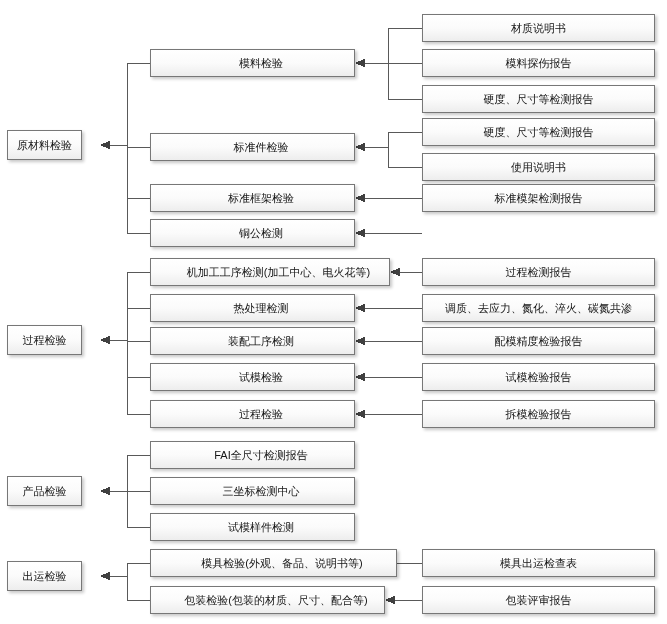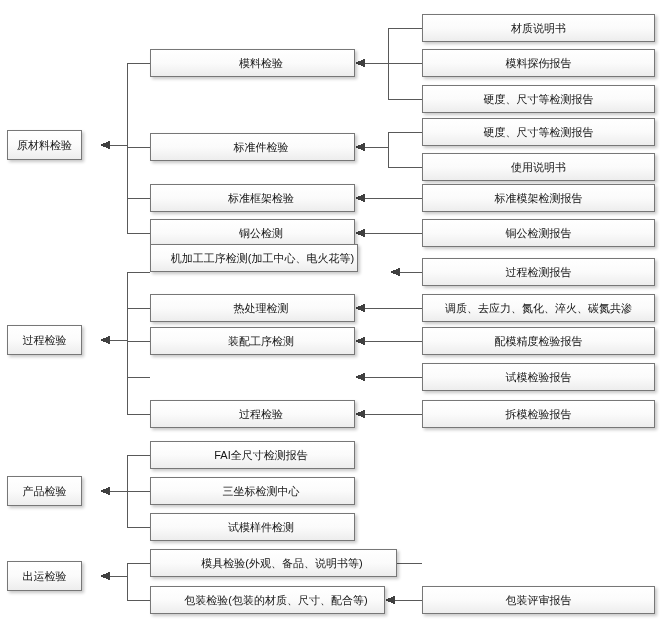--- a/index.html
+++ b/index.html
@@ -105,41 +105,42 @@
   <div class="node cat" style="top:130px">原材料检验</div>
   <div class="node cat" style="top:476px">产品检验</div>
   <div class="node cat" style="top:325px">过程检验</div>
   <div class="node cat" style="top:561px">出运检验</div>
 
   <div class="node mid" style="top:49px">模料检验</div>
   <div class="node mid" style="top:133px">标准件检验</div>
   <div class="node mid" style="top:184px">标准框架检验</div>
   <div class="node mid" style="top:219px">铜公检测</div>
 
-  <div class="node mid" style="top:244px;width:208px">机加工工序检测(加工中心、电火花等)</div>
+  <div class="node mid" style="top:258px;width:240px">机加工工序检测(加工中心、电火花等)</div>
   <div class="node mid" style="top:294px">热处理检测</div>
   <div class="node mid" style="top:327px">装配工序检测</div>
+  <div class="node mid" style="top:363px">试模检验</div>
   <div class="node mid" style="top:400px">过程检验</div>
 
   <div class="node mid" style="top:441px">FAI全尺寸检测报告</div>
   <div class="node mid" style="top:477px">三坐标检测中心</div>
   <div class="node mid" style="top:513px">试模样件检测</div>
 
   <div class="node mid" style="top:549px;width:247px">模具检验(外观、备品、说明书等)</div>
   <div class="node mid" style="top:586px;width:235px">包装检验(包装的材质、尺寸、配合等)</div>
 
   <div class="node doc" style="top:14px">材质说明书</div>
   <div class="node doc" style="top:49px">模料探伤报告</div>
   <div class="node doc" style="top:85px">硬度、尺寸等检测报告</div>
   <div class="node doc" style="top:118px">硬度、尺寸等检测报告</div>
   <div class="node doc" style="top:153px">使用说明书</div>
   <div class="node doc" style="top:184px">标准模架检测报告</div>
-  <div class="node doc" style="top:219px">铜公检测报告</div>
 
   <div class="node doc" style="top:258px">过程检测报告</div>
   <div class="node doc" style="top:294px">调质、去应力、氮化、淬火、碳氮共渗</div>
   <div class="node doc" style="top:327px">配模精度检验报告</div>
   <div class="node doc" style="top:363px">试模检验报告</div>
   <div class="node doc" style="top:400px">拆模检验报告</div>
 
+  <div class="node doc" style="top:549px">模具出运检查表</div>
   <div class="node doc" style="top:586px">包装评审报告</div>
 
 </div>
 
 </body></html>

